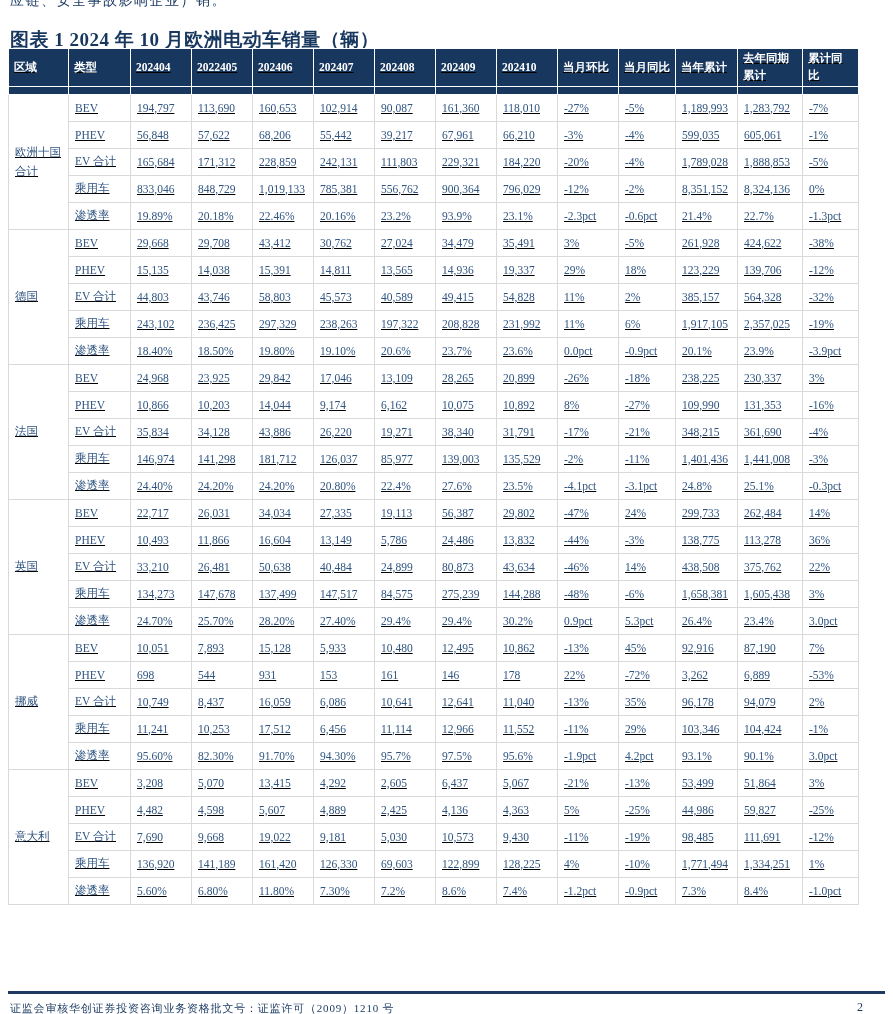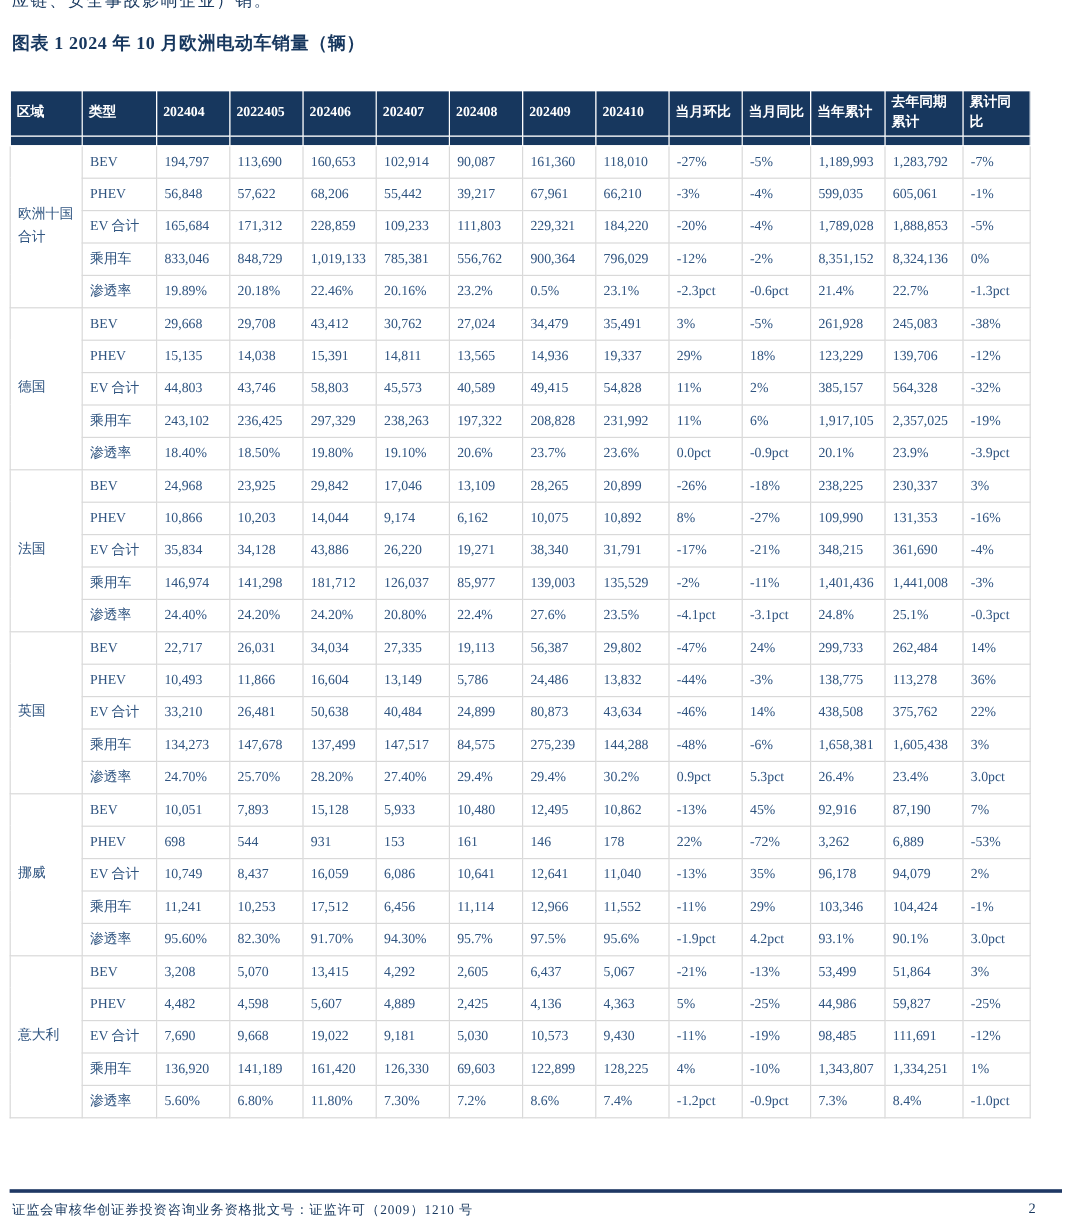--- a/index.html
+++ b/index.html
@@ -17,27 +17,28 @@
     overflow:hidden;
     font-family:"Liberation Serif","DejaVu Serif",serif;
   }
   .intro-clip{
     position:absolute;top:-8px;left:10px;
     font-size:14px;color:var(--title);
     letter-spacing:1.5px;white-space:nowrap;
   }
   .figure-title{
     position:absolute;top:27px;left:10px;
-    font-size:15px;font-weight:bold;color:var(--title);
+    font-size:19px;font-weight:bold;color:var(--title);
     letter-spacing:0.5px;white-space:nowrap;
   }
   table.sales{
-    position:absolute;top:75px;left:8px;
+    position:absolute;top:48px;left:8px;
     border-collapse:collapse;table-layout:fixed;
     width:850px;
+    text-decoration:underline;
   }
   table.sales th{
     background:var(--header-bg);
     color:#ffffff;
     border:1px solid #ffffff;
     font-size:11.5px;font-weight:bold;
     text-align:left;vertical-align:middle;
     padding:1px 5px;
     height:36px;
     box-sizing:border-box;
@@ -164,21 +165,21 @@
         <td>-4%</td>
         <td>599,035</td>
         <td>605,061</td>
         <td>-1%</td>
       </tr>
       <tr>
         <td>EV 合计</td>
         <td>165,684</td>
         <td>171,312</td>
         <td>228,859</td>
-        <td>109,233</td>
+        <td>242,131</td>
         <td>111,803</td>
         <td>229,321</td>
         <td>184,220</td>
         <td>-20%</td>
         <td>-4%</td>
         <td>1,789,028</td>
         <td>1,888,853</td>
         <td>-5%</td>
       </tr>
       <tr>
@@ -196,42 +197,42 @@
         <td>8,324,136</td>
         <td>0%</td>
       </tr>
       <tr>
         <td>渗透率</td>
         <td>19.89%</td>
         <td>20.18%</td>
         <td>22.46%</td>
         <td>20.16%</td>
         <td>23.2%</td>
-        <td>0.5%</td>
+        <td>93.9%</td>
         <td>23.1%</td>
         <td>-2.3pct</td>
         <td>-0.6pct</td>
         <td>21.4%</td>
         <td>22.7%</td>
         <td>-1.3pct</td>
       </tr>
       <tr>
         <td class="region" rowspan="5">德国</td>
         <td>BEV</td>
         <td>29,668</td>
         <td>29,708</td>
         <td>43,412</td>
         <td>30,762</td>
         <td>27,024</td>
         <td>34,479</td>
         <td>35,491</td>
         <td>3%</td>
         <td>-5%</td>
         <td>261,928</td>
-        <td>245,083</td>
+        <td>424,622</td>
         <td>-38%</td>
       </tr>
       <tr>
         <td>PHEV</td>
         <td>15,135</td>
         <td>14,038</td>
         <td>15,391</td>
         <td>14,811</td>
         <td>13,565</td>
         <td>14,936</td>
@@ -565,21 +566,21 @@
         <td>乘用车</td>
         <td>136,920</td>
         <td>141,189</td>
         <td>161,420</td>
         <td>126,330</td>
         <td>69,603</td>
         <td>122,899</td>
         <td>128,225</td>
         <td>4%</td>
         <td>-10%</td>
-        <td>1,343,807</td>
+        <td>1,771,494</td>
         <td>1,334,251</td>
         <td>1%</td>
       </tr>
       <tr>
         <td>渗透率</td>
         <td>5.60%</td>
         <td>6.80%</td>
         <td>11.80%</td>
         <td>7.30%</td>
         <td>7.2%</td>

